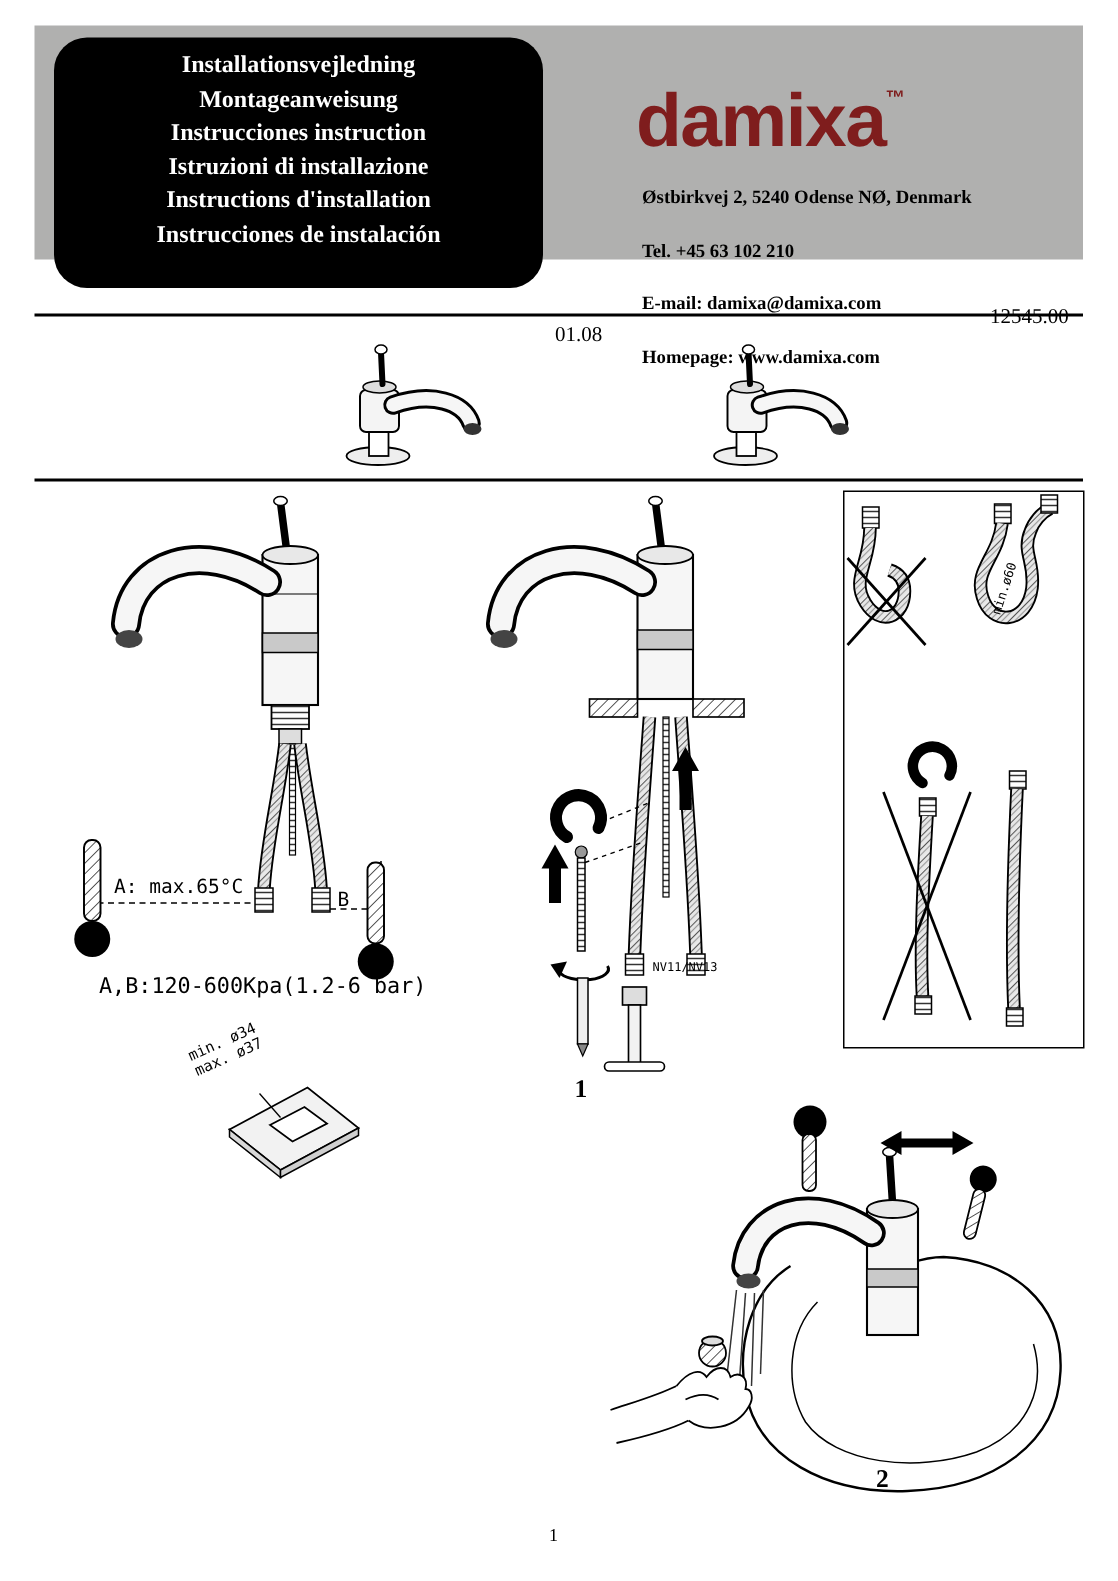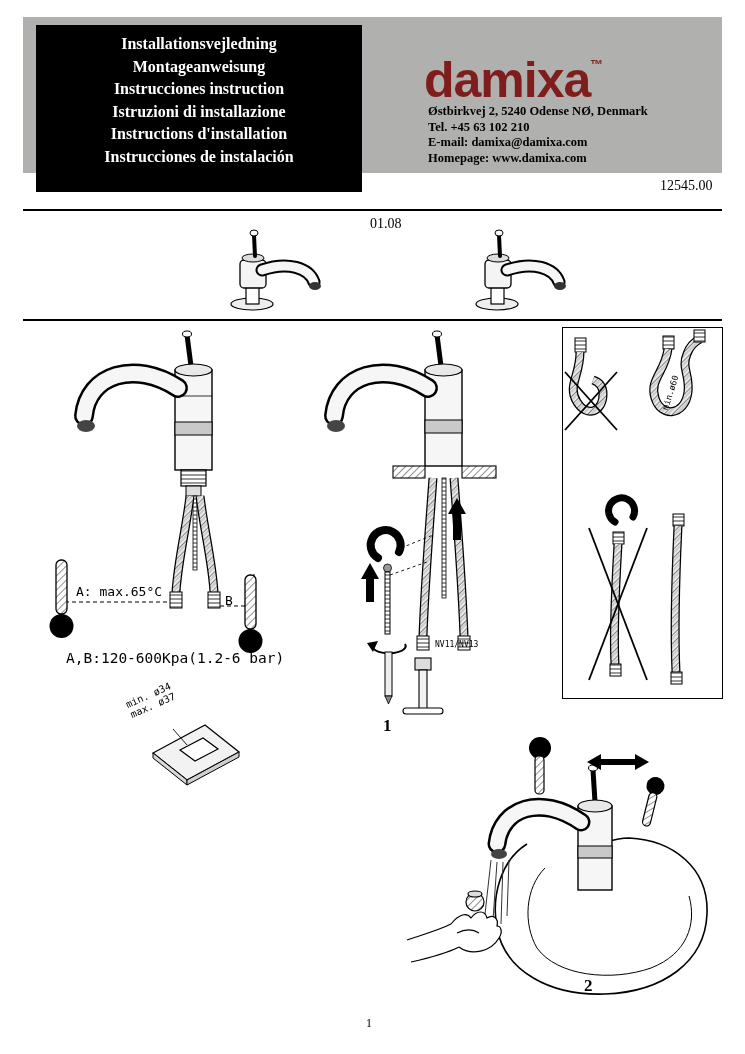--- a/index.html
+++ b/index.html
@@ -7,33 +7,33 @@
     width:745px; height:1054px; background:#ffffff; position:relative;
     font-family:"Liberation Serif", serif; color:#000; overflow:hidden;
   }
   .abs { position:absolute; }
   .mono { font-family:"DejaVu Sans Mono", monospace; }
 
   
   .header-gray { left:23px; top:17px; width:699px; height:156px; background:#b0b0af; }
   .lang-box {
     left:36px; top:25px; width:326px; height:167px; background:#000; color:#fff;
-    text-align:center; padding-top:8px; box-sizing:border-box;
+    text-align:center; padding-top:8px; box-sizing:border-box;border-radius:22px;
   }
   .lang-box div { font-weight:bold; font-size:16px; line-height:22.5px; white-space:nowrap; }
   .brand {
     left:424px; top:40px; font-family:"Liberation Sans", sans-serif;
     font-weight:bold; font-size:50px; letter-spacing:-1px; color:#7f1d1d; line-height:50px;
   }
   .brand sup { font-size:13px; vertical-align:28px; letter-spacing:0; }
   .contact { left:428px; top:104px; font-weight:bold; font-size:12.5px; line-height:15.5px; }
-  .contact div { white-space:nowrap; }
+  .contact div { white-space:nowrap;margin-top:20px; }
 
   .meta-date { left:370px; top:188px; font-size:14px;margin-top:28px; }
-  .meta-doc  { left:660px; top:178px; font-size:14px; }
+  .meta-doc  { left:660px; top:204px; font-size:14px; }
 
   .rule { left:23px; width:699px; height:2px; background:#000; }
   .rule1 { top:209px; }
   .rule2 { top:319px; }
 
   
   .detail-panel { left:562px; top:327px; width:161px; height:372px; border:1px solid #000; box-sizing:border-box; }
 
   .lbl-temp { left:76px; top:584px; font-size:13px; }
   .lbl-b    { left:225px; top:593px; font-size:13px; }

